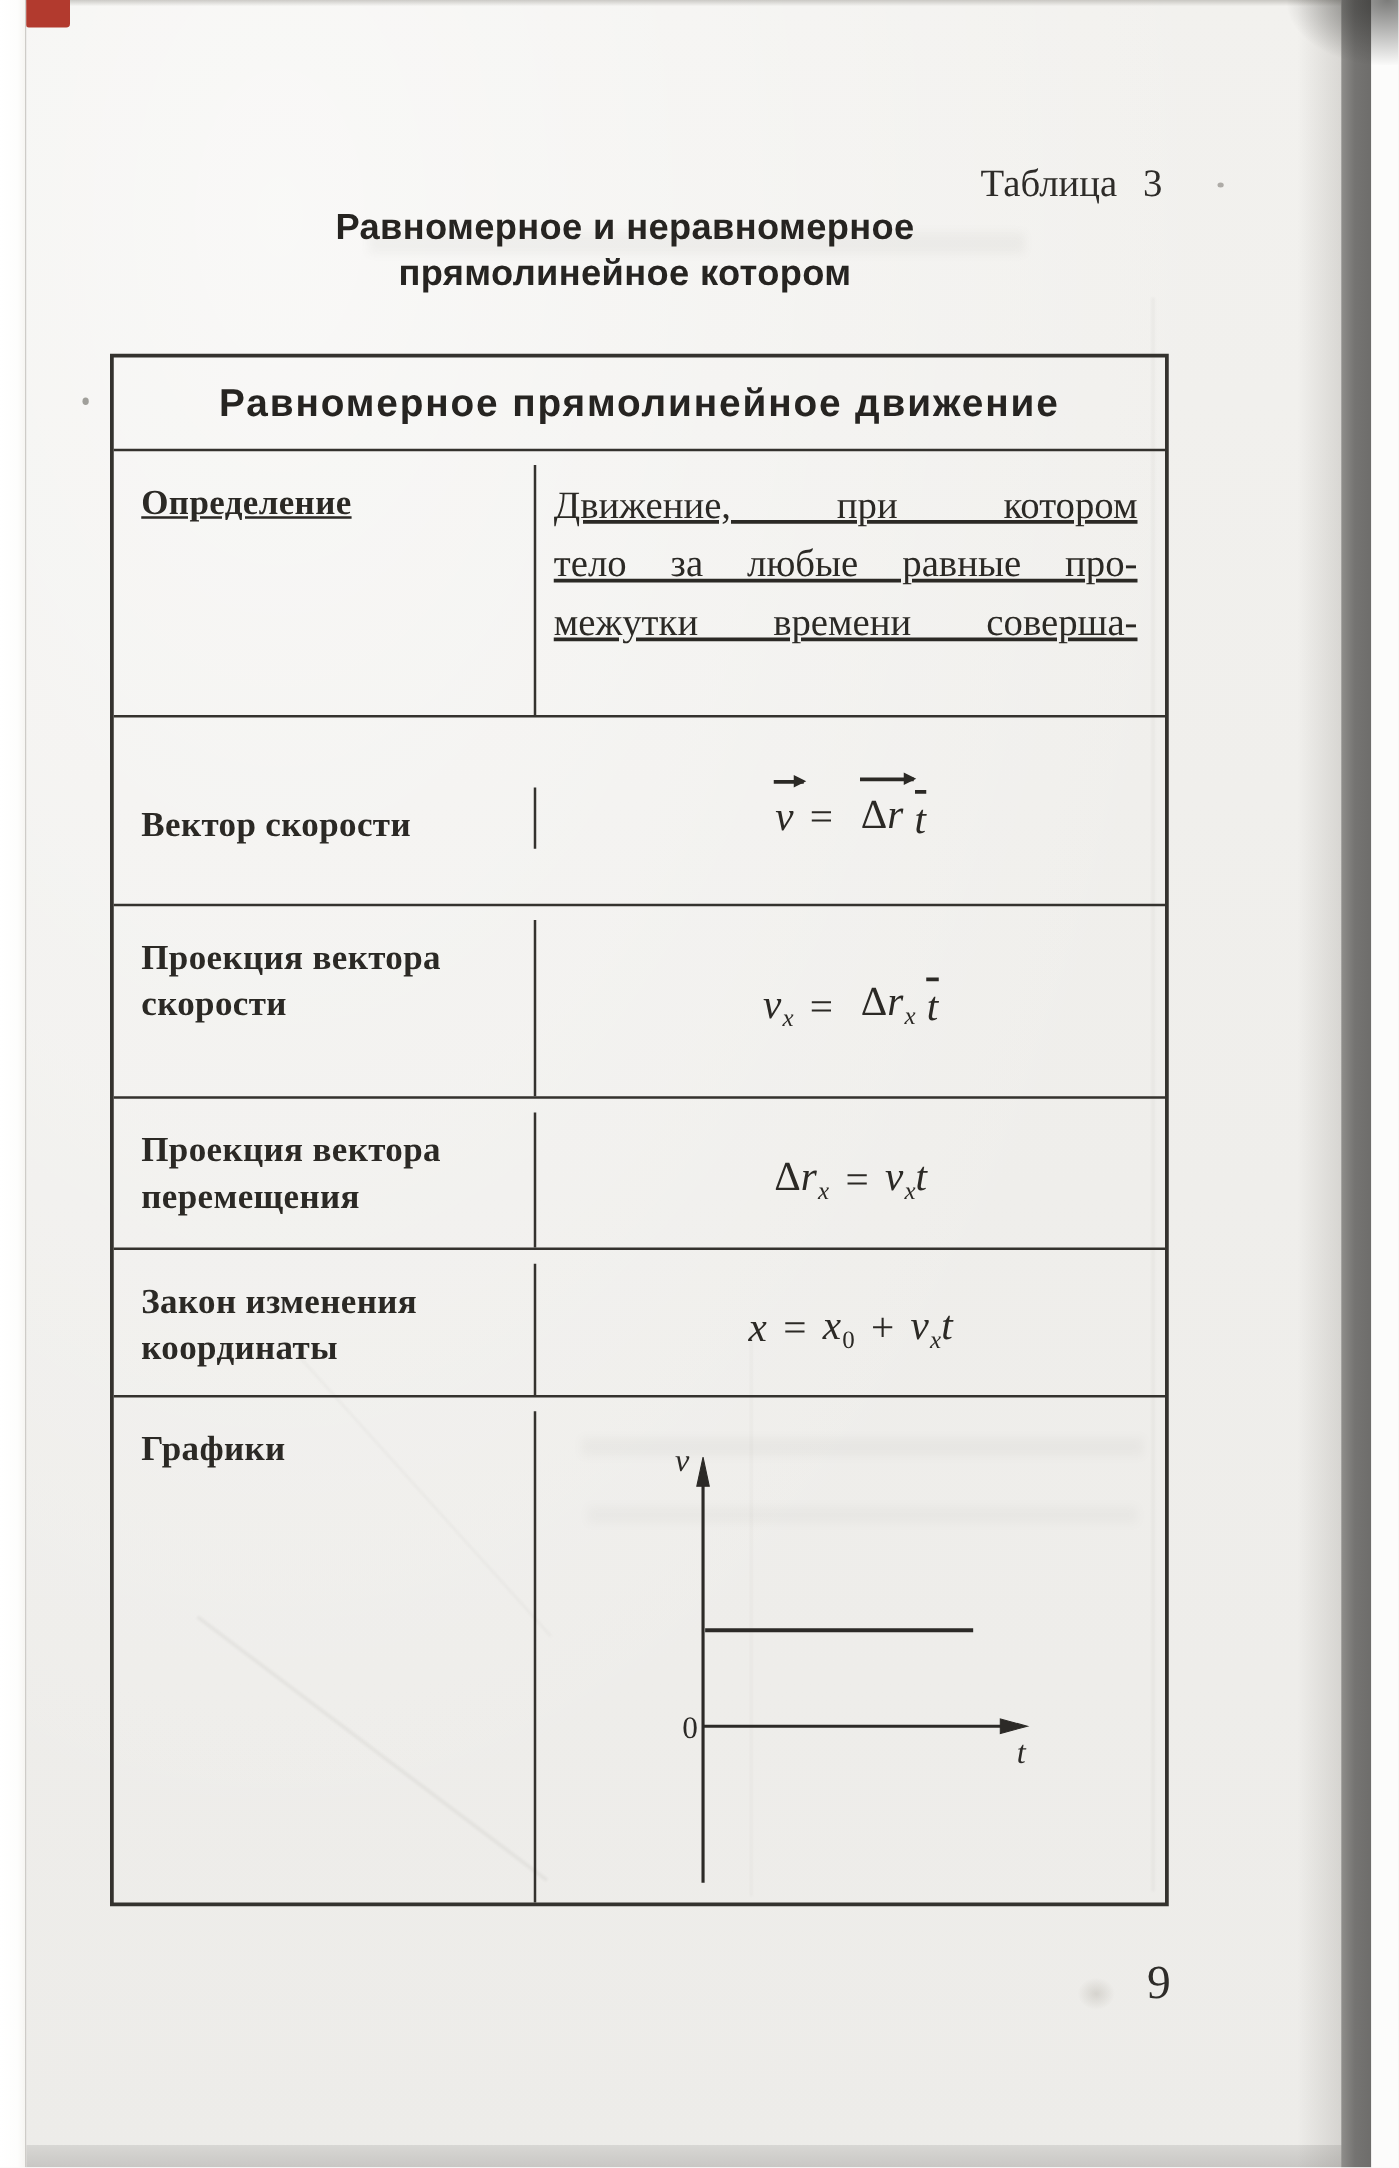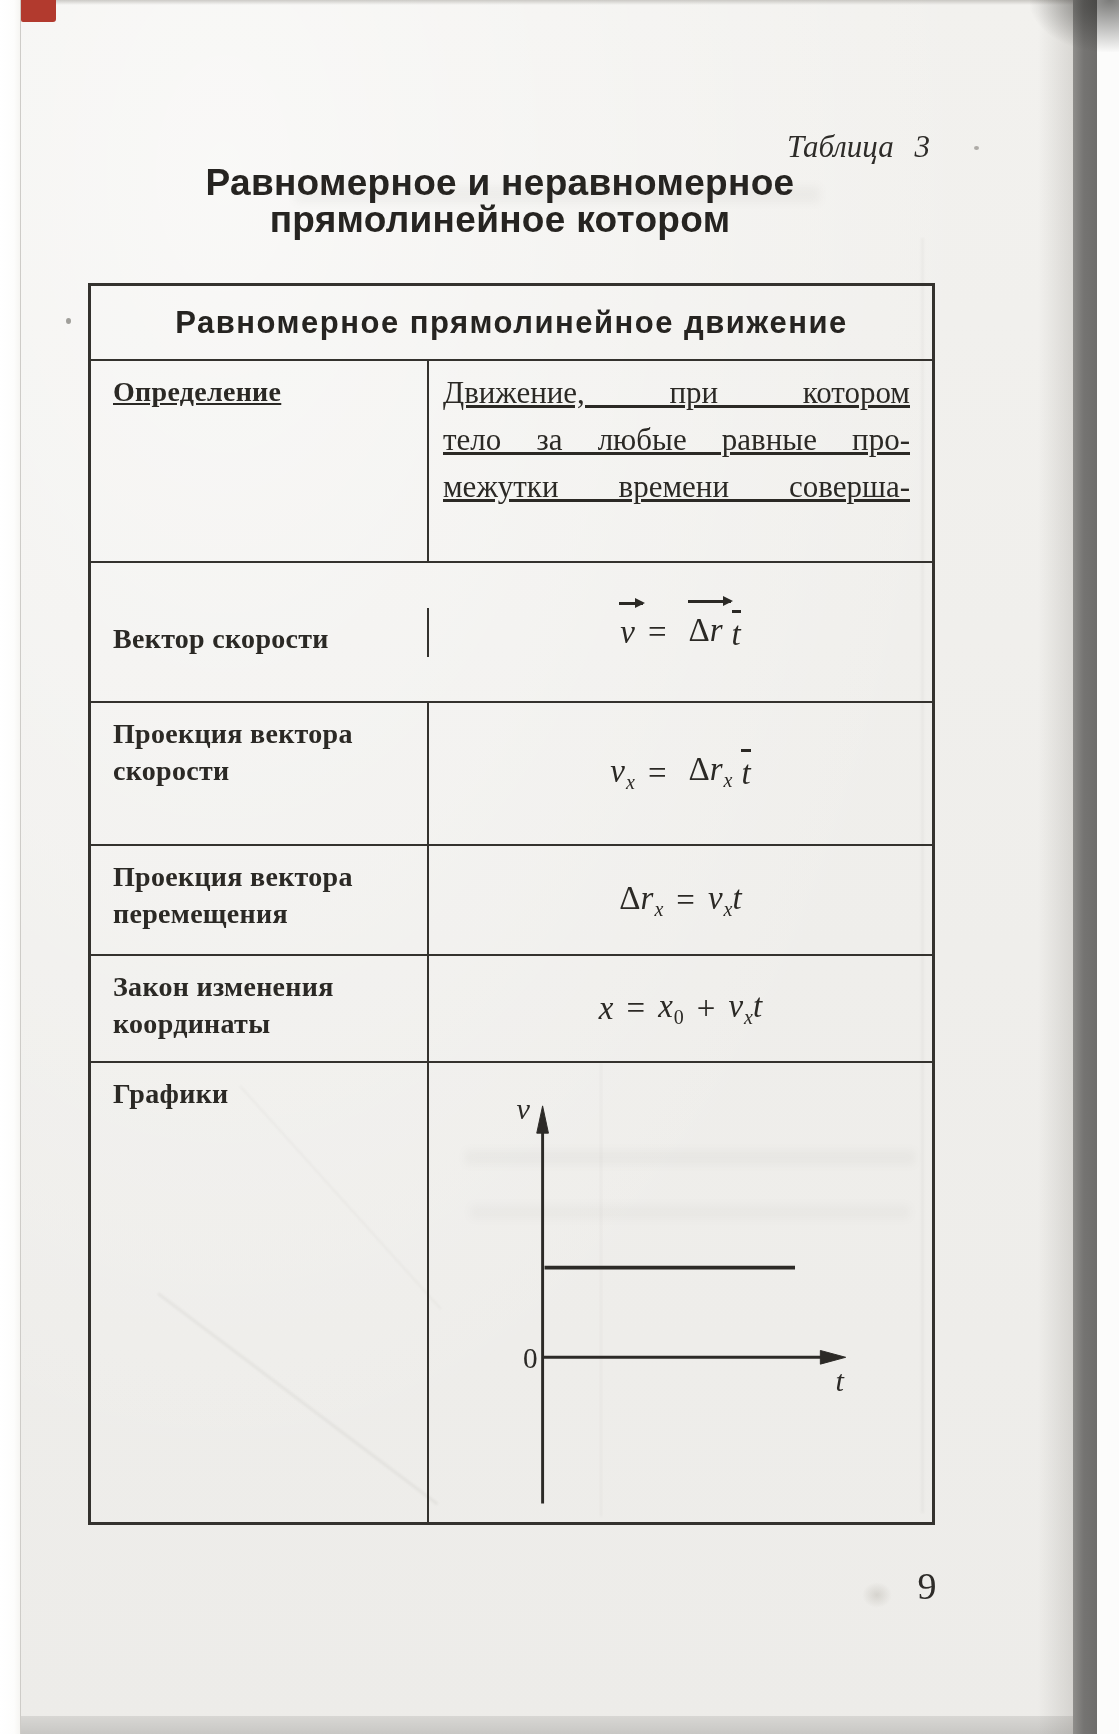--- a/index.html
+++ b/index.html
@@ -44,28 +44,28 @@
     transform:rotate(48deg); transform-origin:left center; filter:blur(1px); }
   .g-band1 { left:465px; top:1150px; width:450px; height:15px; background:#716f68; opacity:.05; filter:blur(4px); }
   .g-band2 { left:470px; top:1205px; width:440px; height:14px; background:#716f68; opacity:.045; filter:blur(4px); }
   .speck1 { left:66px; top:318px; width:5px; height:6px; background:#5a5750; opacity:.55; border-radius:50%; }
   .speck2 { left:974px; top:146px; width:5px; height:4px; background:#5a5750; opacity:.45; border-radius:50%; }
   .smudge-9 { left:862px; top:1582px; width:30px; height:26px; border-radius:50%;
     background:radial-gradient(ellipse, rgba(130,124,110,.22), rgba(130,124,110,0) 70%); }
 
   
   .caption { position:absolute; left:88px; top:129px; width:842px; text-align:right;
-    font-style:italic; font-size:31px; word-spacing:13px; color:#2e2c29; }
+    font-size:31px; word-spacing:13px; color:#2e2c29; }
   .title { position:absolute; left:88px; top:164px; width:824px; text-align:center;
-    font-family:"Liberation Sans", sans-serif; font-weight:bold; font-size:37px;
+    font-family:"Liberation Sans", sans-serif; font-weight:bold; font-size:29px;
     line-height:37px; letter-spacing:.3px; color:#262421; }
 
   
   .mtable { position:absolute; left:88px; top:283px; width:847px; height:1242px;
-    border:3px solid #34322e; display:flex; flex-direction:column; }
+    border:3px solid #34322e; display:flex; flex-direction:column;gap:11px; }
   .thead { height:75px; border-bottom:2px solid #34322e; display:flex;
     align-items:center; justify-content:center;
     font-family:"Liberation Sans", sans-serif; font-weight:bold; font-size:31px;
     letter-spacing:1.5px; color:#262421; }
   .trow { display:flex; border-bottom:2px solid #34322e; }
   .trow.last { border-bottom:none; flex:1; }
   .r-def  { height:202px;text-decoration:underline; }
   .r-vvec { height:140px;align-items:center; }
   .r-vproj{ height:143px; }
   .r-dproj{ height:110px; }

